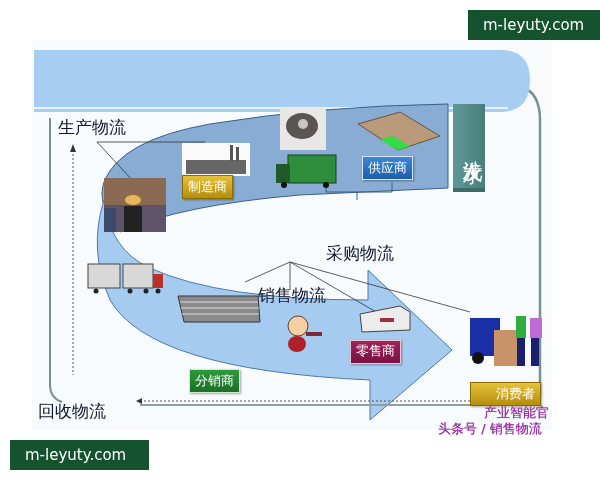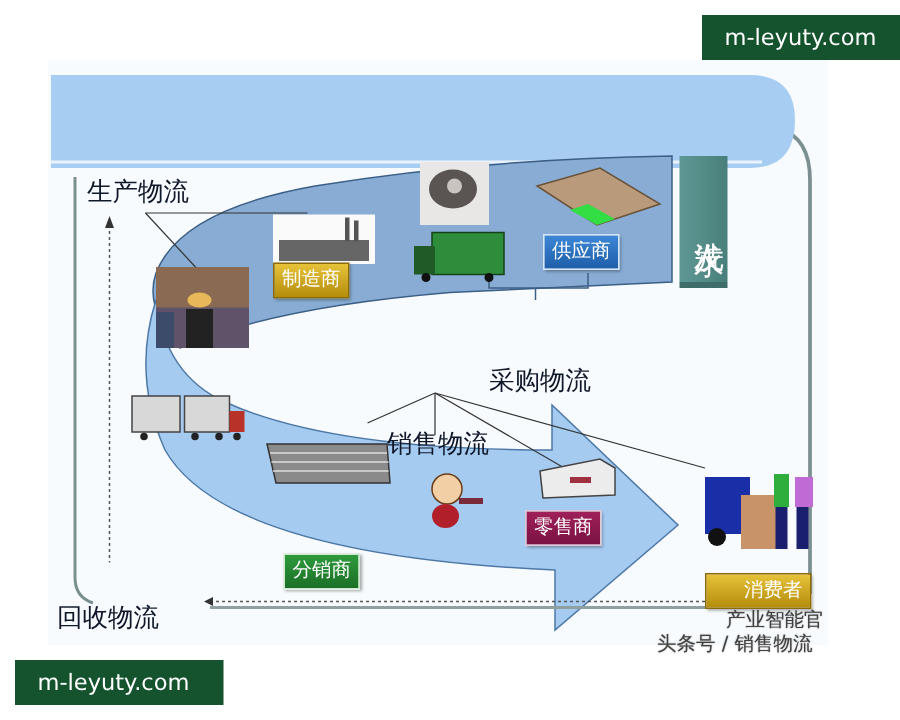--- a/index.html
+++ b/index.html
@@ -35,21 +35,21 @@
     font-size: 20px; line-height: 24px; text-align: center; padding-top: 4px;
     box-sizing: border-box; writing-mode: vertical-rl; text-orientation: upright;
     letter-spacing: 2px;
   }
   .watermark {
     position: absolute; background: #14532d; color: #fff;
     font-family: "DejaVu Sans", "Liberation Sans", sans-serif;
     font-size: 15px; line-height: 30px; text-align: left; padding-left: 15px;
   }
   .overlay-text {
-    position: absolute; color: #404040; font-size: 13px;
+    position: absolute; color: #a21caf; font-size: 13px;
     font-family: "DejaVu Sans", "Liberation Sans", sans-serif;
     text-shadow: 0 0 1px #888; white-space: nowrap;
   }
 </style>
 </head>
 <body>
 
 <div class="frame"></div>
 
 <svg class="diagram" width="600" height="480" viewBox="0 0 600 480">

